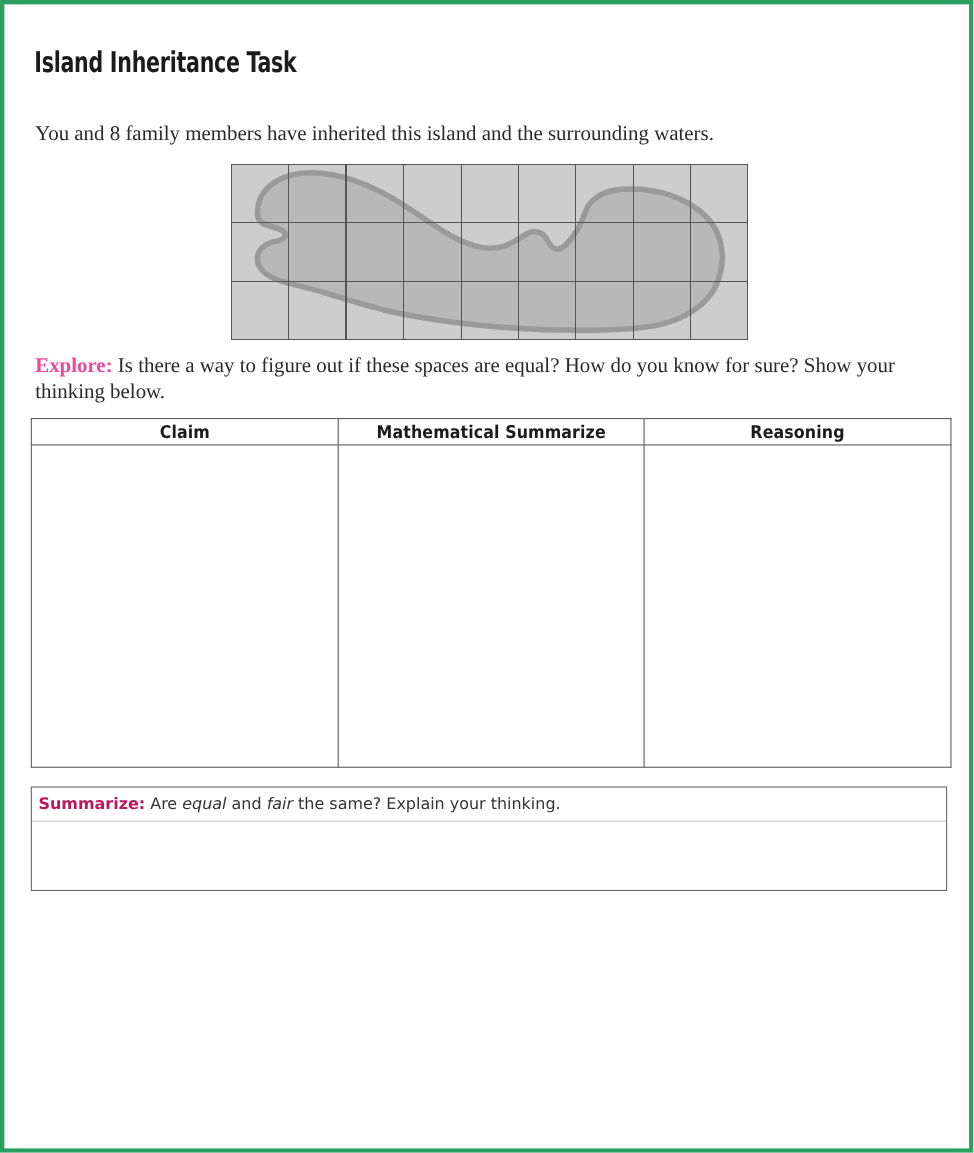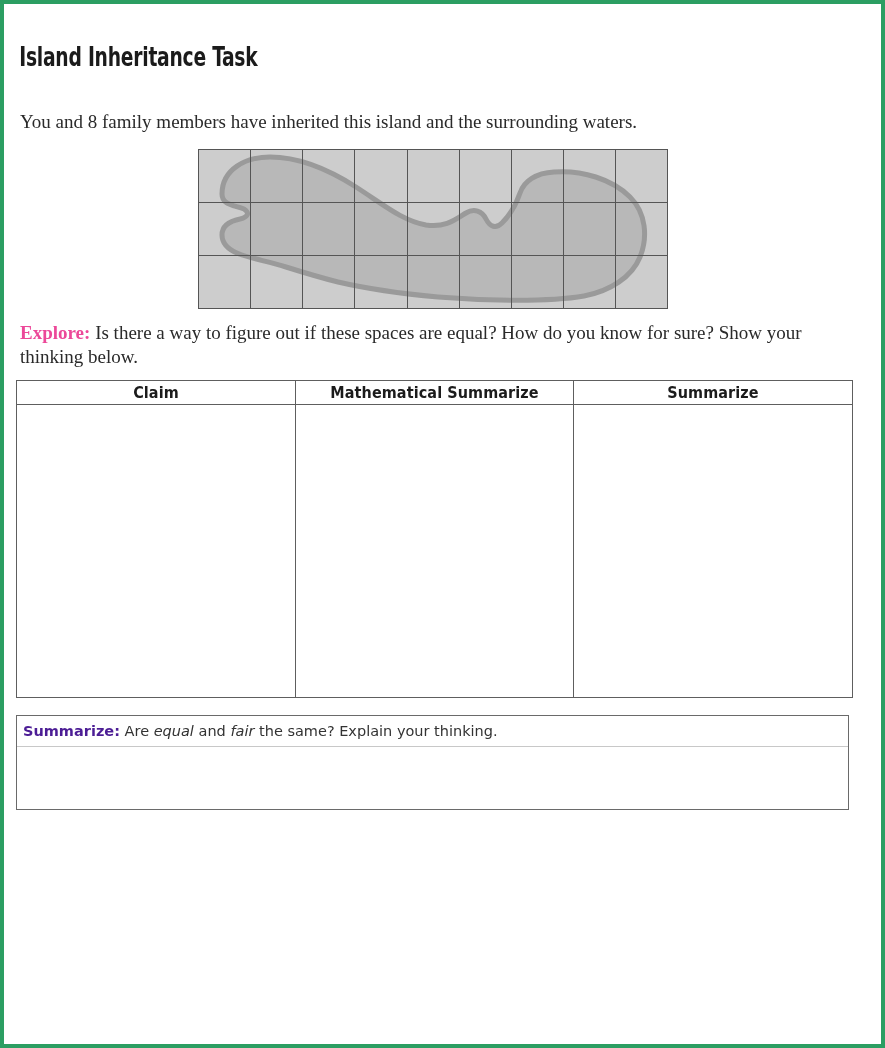--- a/index.html
+++ b/index.html
@@ -19,21 +19,21 @@
     width: 885px;
     height: 1048px;
     box-sizing: border-box;
     border: 4px solid #2b9e62;
     background: #ffffff;
     overflow: hidden;
   }
 
   #inner {
     position: absolute;
-    left: 12px;
+    left: 24px;
     top: 14px;
     width: 837px;
   }
 
   
   .page-title {
     font-family: "DejaVu Sans Condensed", "Liberation Sans Narrow", "Liberation Sans", sans-serif;
     font-weight: bold;
     font-size: 26px;
     letter-spacing: -0.3px;
@@ -102,21 +102,21 @@
     background: #ffffff;
   }
   .summarize-head {
     font-family: "DejaVu Sans", "Liberation Sans", sans-serif;
     font-size: 14.5px;
     color: #333333;
     padding: 6px 0 6px 6px;
     border-bottom: 1px solid #c8c8c8;
     line-height: 1.25;
   }
-  .summarize-head b { font-weight: bold; color: #4c1d95; }
+  .summarize-head b { font-weight: bold; color: #be185d; }
   .summarize-head i { font-style: italic; }
   .summarize-body { height: 62px; }
 </style>
 </head>
 <body>
 
 <div id="page">
   <div id="inner">
 
     <h1 class="page-title">Island Inheritance Task</h1>
@@ -172,21 +172,21 @@
 
     <p class="prose prose-explore">
       <b>Explore:</b><span>&nbsp;</span><span>Is there a way to figure out if these spaces are equal? How do you know for sure? Show your thinking below.</span>
     </p>
 
     <table class="cer-table">
       <thead>
         <tr>
           <th class="col-claim">Claim</th>
           <th class="col-evidence">Mathematical Summarize</th>
-          <th class="col-reasoning">Summarize</th>
+          <th class="col-reasoning">Reasoning</th>
         </tr>
       </thead>
       <tbody>
         <tr>
           <td></td>
           <td></td>
           <td></td>
         </tr>
       </tbody>
     </table>

